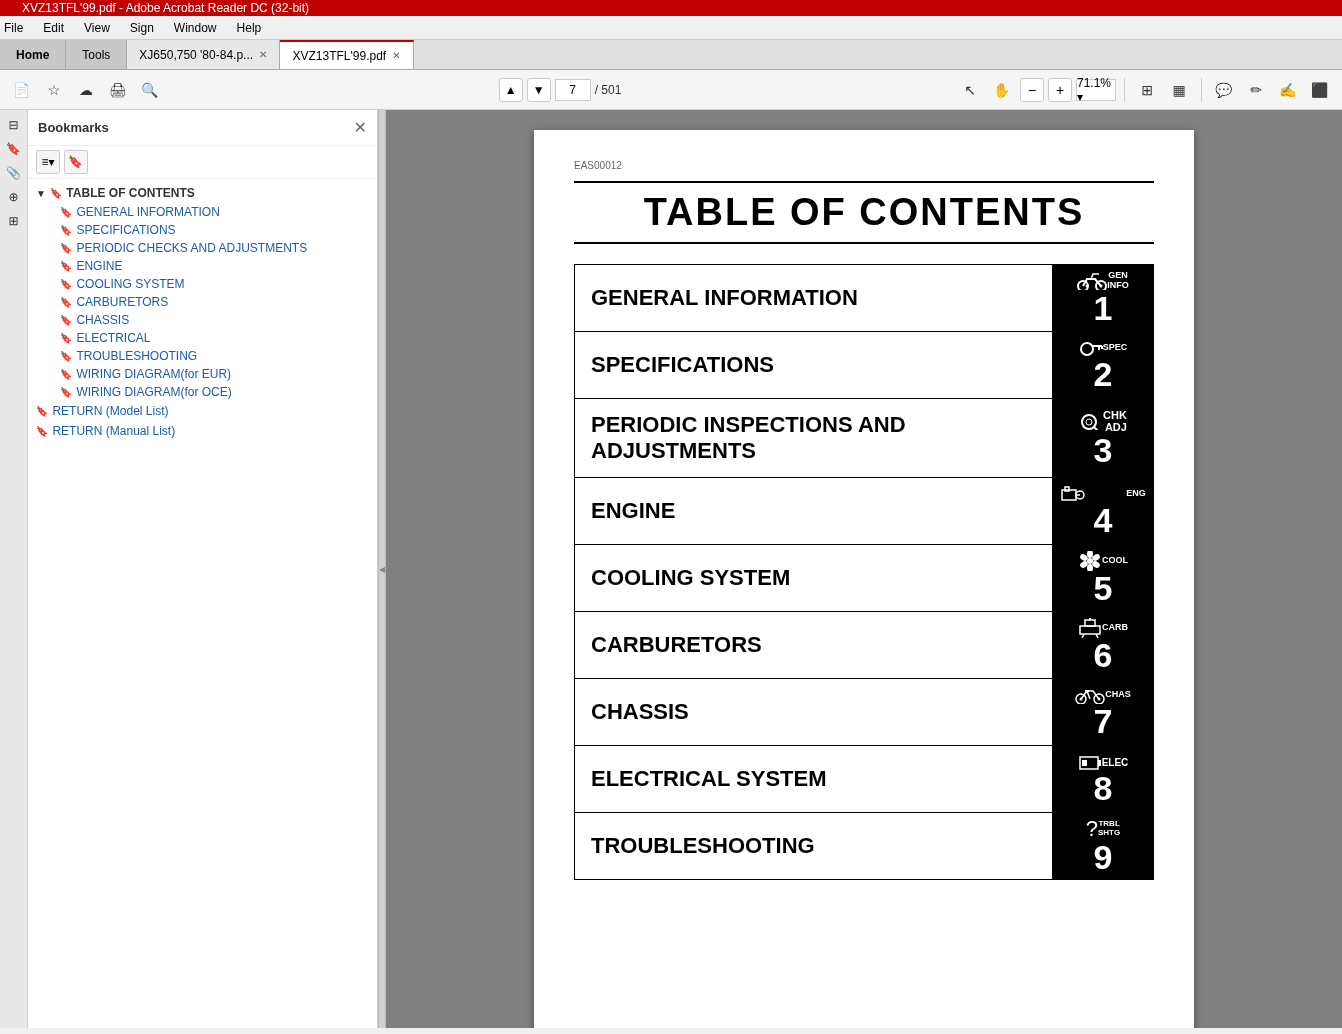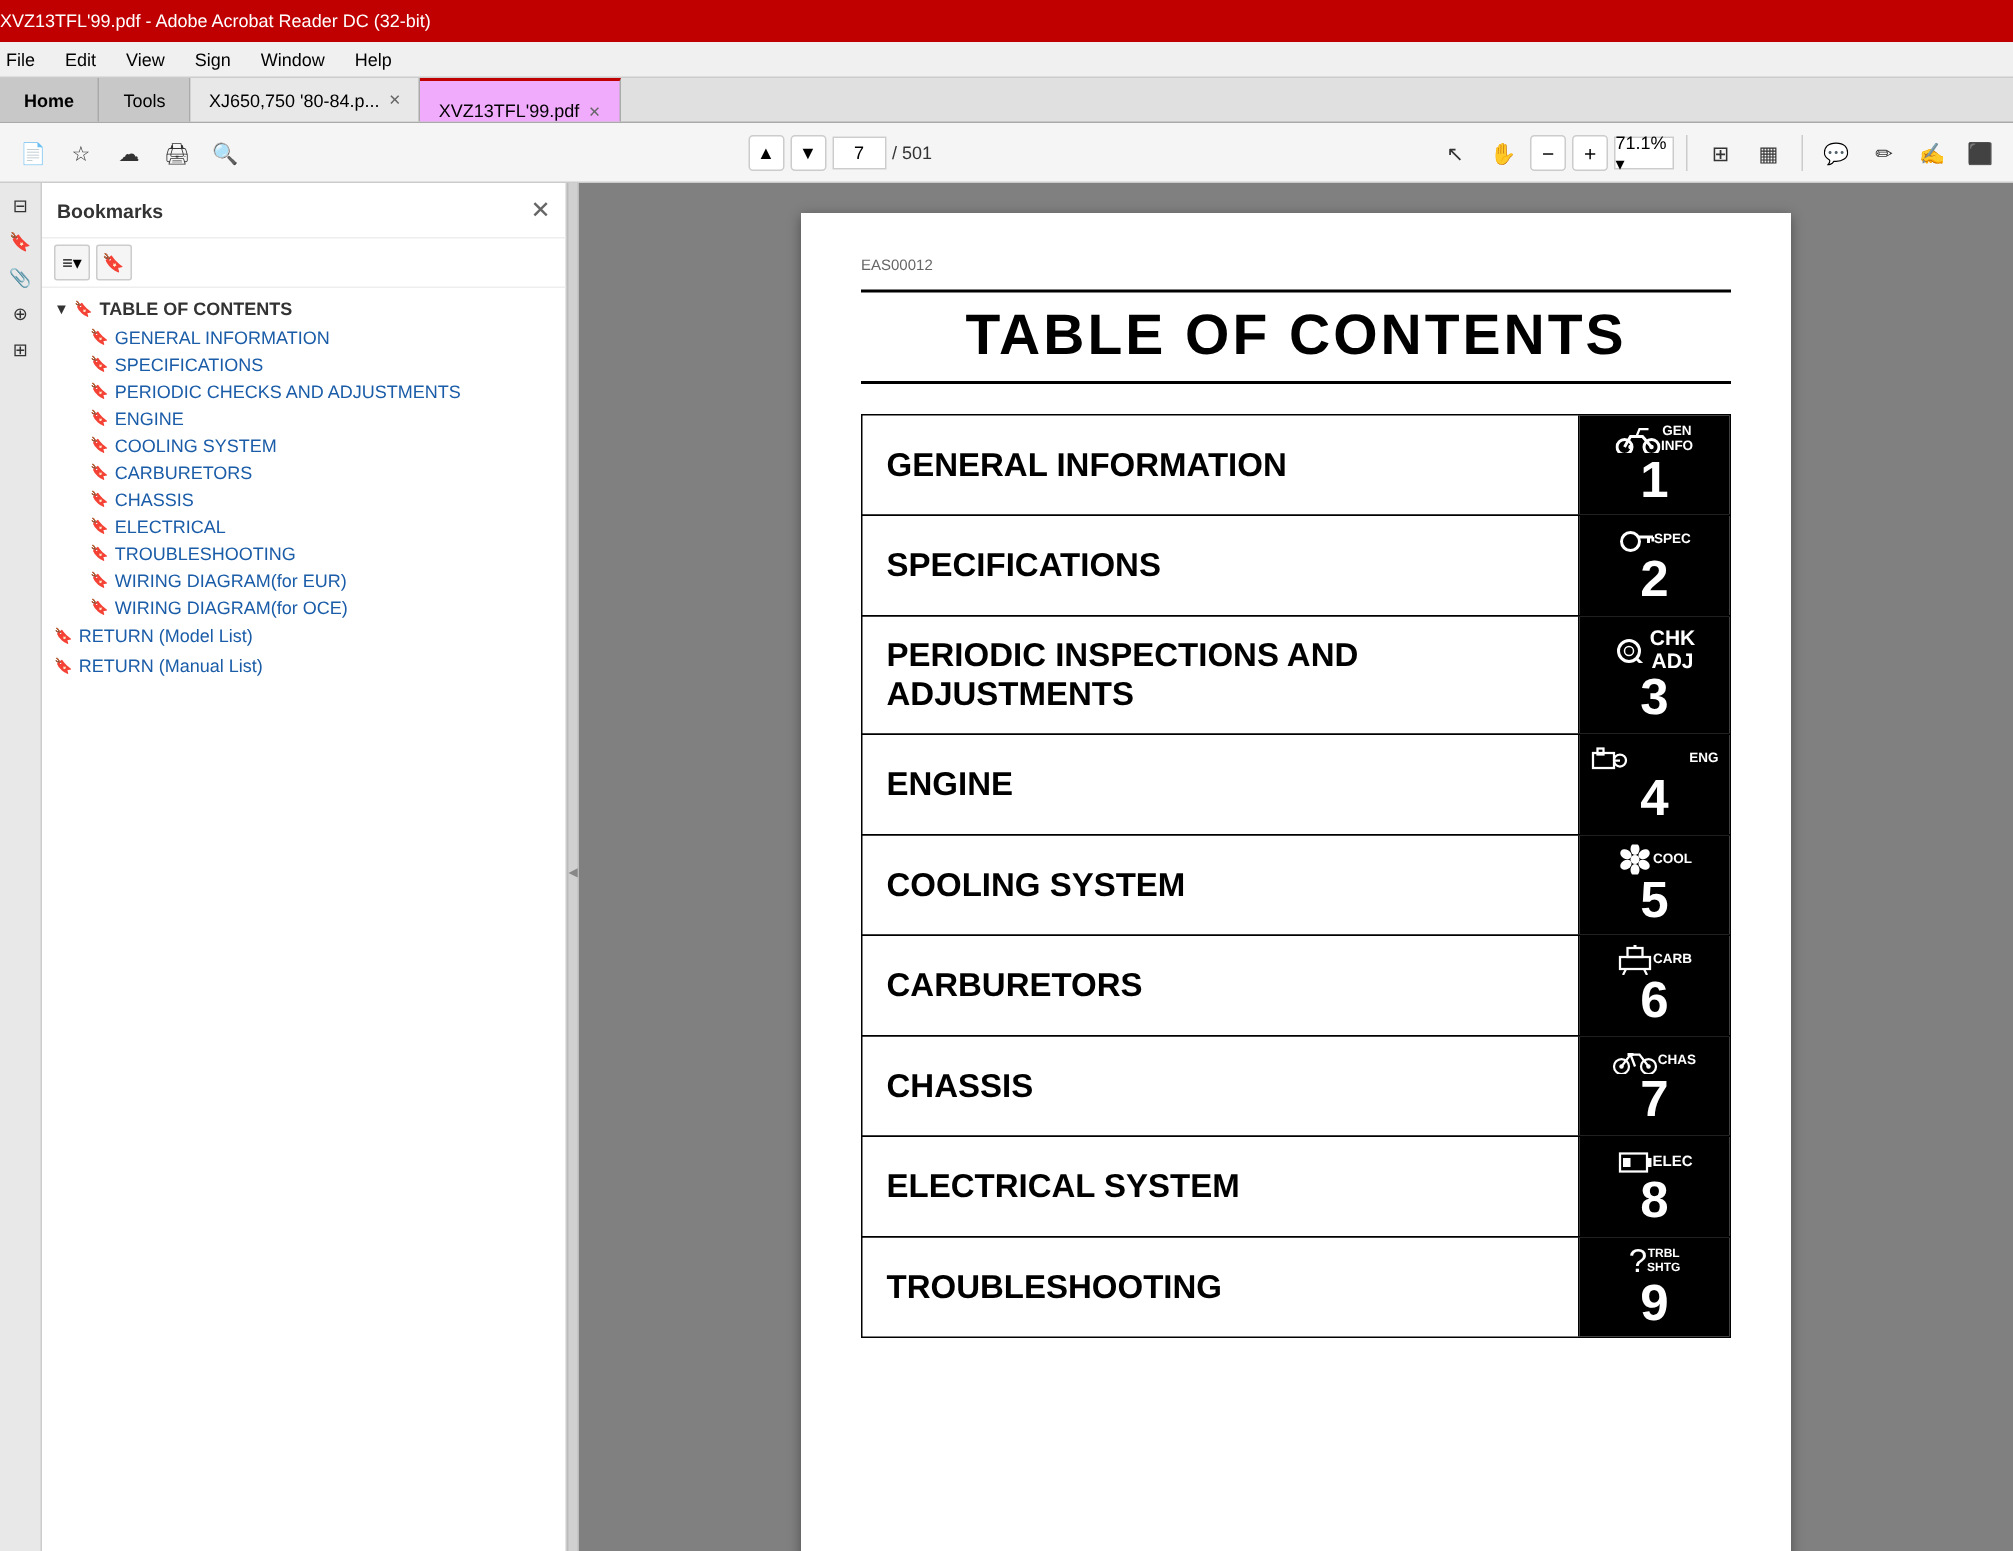--- a/index.html
+++ b/index.html
@@ -3,22 +3,22 @@
   <meta charset="utf-8">
   <style>
     * { margin: 0; padding: 0; box-sizing: border-box; }
     body { font-family: Arial, sans-serif; font-size: 13px; background: #f0f0f0; width: 1342px; height: 1034px; overflow: hidden; }
 
     
     #title-bar {
       background: #c00000;
       color: white;
       font-size: 12px;
-      padding: 3px 0;
-      height: 28px;
+      padding: 3px 22px;
+      height: 16px;
       display: flex;
       align-items: center;
     }
 
     
     #menu-bar {
       background: #f0f0f0;
       height: 24px;
       display: flex;
       align-items: center;
@@ -62,23 +62,22 @@
       height: 100%;
       padding: 0 12px;
       display: flex;
       align-items: center;
       font-size: 12px;
       border-right: 1px solid #aaa;
       cursor: pointer;
       gap: 6px;
     }
     .tab-doc.active {
-      background: #f0abfc;
+      background: #ffffff;
       border-top: 2px solid #c00000;
-      align-items: flex-end;
     }
     .tab-close { font-size: 10px; color: #666; cursor: pointer; }
 
     
     #toolbar {
       background: #f5f5f5;
       height: 40px;
       display: flex;
       align-items: center;
       padding: 0 8px;
@@ -481,21 +480,21 @@
         <div class="toc-row" style="height:80px;">
           <div class="toc-label">PERIODIC INSPECTIONS AND ADJUSTMENTS</div>
           <div class="toc-badge">
             <div class="toc-badge-inner">
               <div class="toc-badge-top">
                 <svg width="24" height="18" viewBox="0 0 24 18">
                   <circle cx="10" cy="10" r="7" stroke="white" stroke-width="2" fill="none"></circle>
                   <line x1="15" y1="15" x2="22" y2="22" stroke="white" stroke-width="2"></line>
                   <circle cx="10" cy="10" r="3" stroke="white" stroke-width="1" fill="none"></circle>
                 </svg>
-                <div style="font-size:14px;font-weight:bold;text-align:center;line-height:1.1;">CHK<br>ADJ</div>
+                <div style="font-size:11px;font-weight:bold;text-align:right;line-height:1.1;">CHK<br>ADJ</div>
               </div>
               <div class="toc-badge-bottom">3</div>
             </div>
           </div>
         </div>
 
         <div class="toc-row">
           <div class="toc-label">ENGINE</div>
           <div class="toc-badge">
             <div class="toc-badge-inner">

